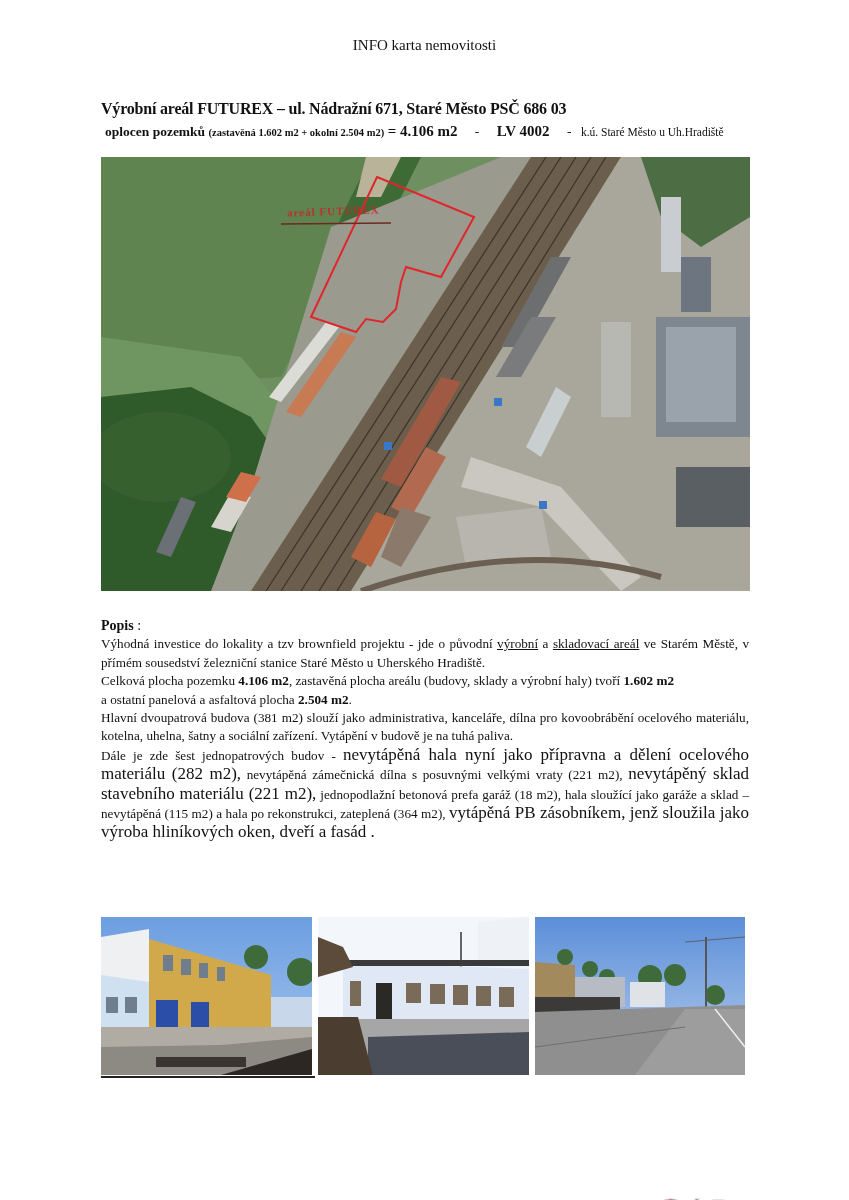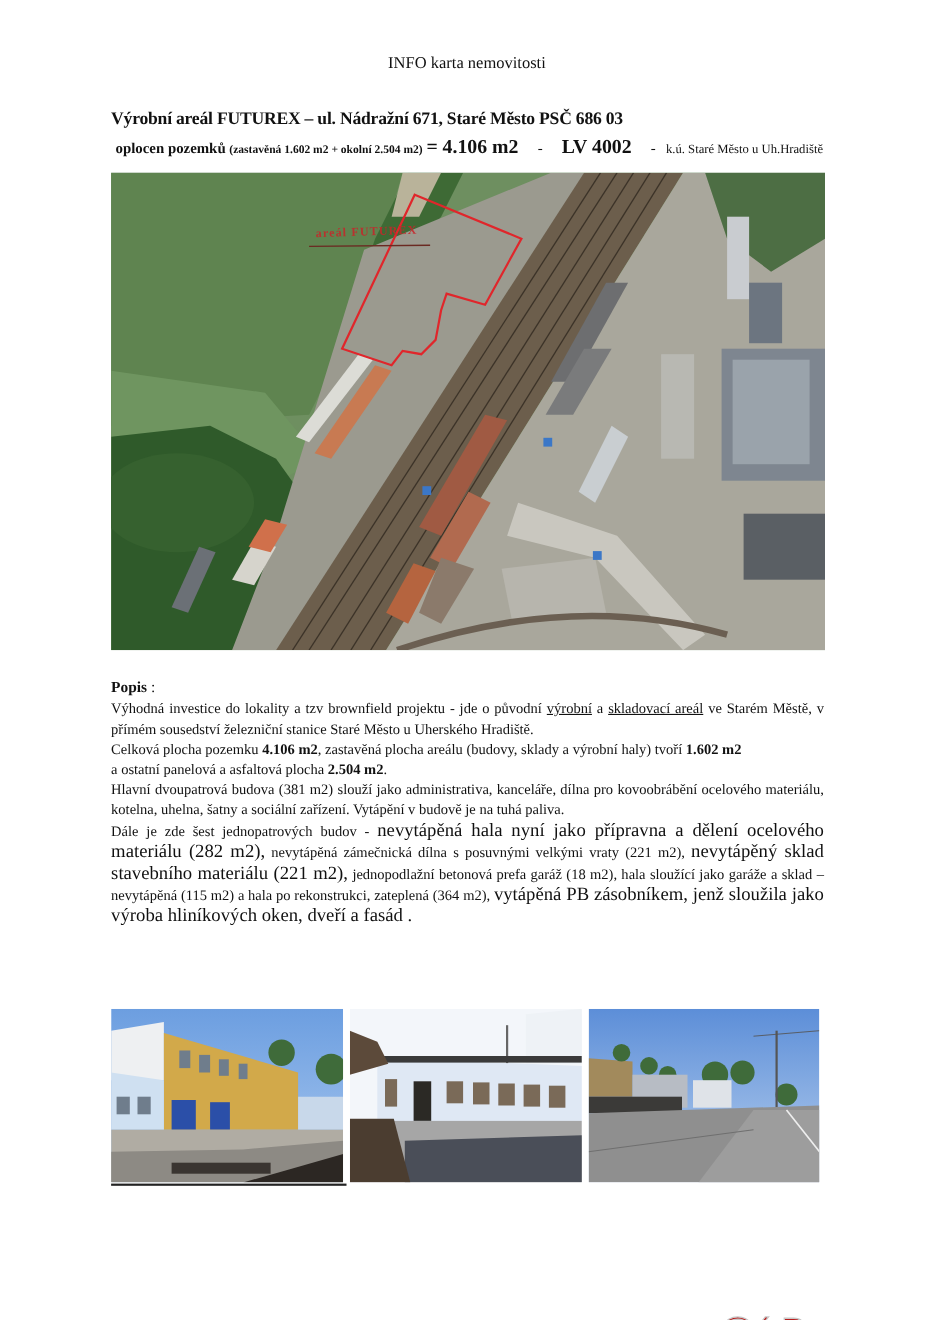--- a/index.html
+++ b/index.html
@@ -1,23 +1,23 @@
 <!DOCTYPE html>
 <html><head>
 <meta charset="utf-8">
 <style>
   html, body { margin: 0; padding: 0; background: #ffffff; }
   body { width: 849px; height: 1200px; position: relative; overflow: hidden;
          font-family: "Liberation Serif", "DejaVu Serif", serif; color: #111; }
   .abs { position: absolute; }
-  .doc-title { left: 0; width: 849px; top: 50px; text-align: center; font-size: 15px; }
+  .doc-title { left: 0; width: 849px; top: 37px; text-align: center; font-size: 15px; }
   .headline { left: 101px; top: 100px; font-size: 16px; font-weight: bold; white-space: nowrap; letter-spacing: -0.2px; }
   .subline { left: 105px; top: 123px; font-size: 13.5px; font-weight: bold; white-space: nowrap; }
   .subline .small { font-size: 10.5px; font-weight: bold; }
-  .subline .big { font-size: 18px; }
+  .subline .big { font-size: 15px; }
   .subline .norm { font-weight: normal; font-size: 11.5px; }
   .subline .sep { font-weight: normal; margin: 0 14px; }
 
   .map { left: 101px; top: 157px; width: 649px; height: 434px; overflow: hidden;
          background: #6f8c67; }
   .map svg { display: block; }
   .map-label { left: 186px; top: 48px; color: #c7262a; font-weight: bold; font-size: 11px;
                letter-spacing: 1px; opacity: 0.85; transform: rotate(-2deg); }
 
   .popis { left: 101px; top: 617px; width: 648px; font-size: 13.2px; line-height: 18.4px; }

